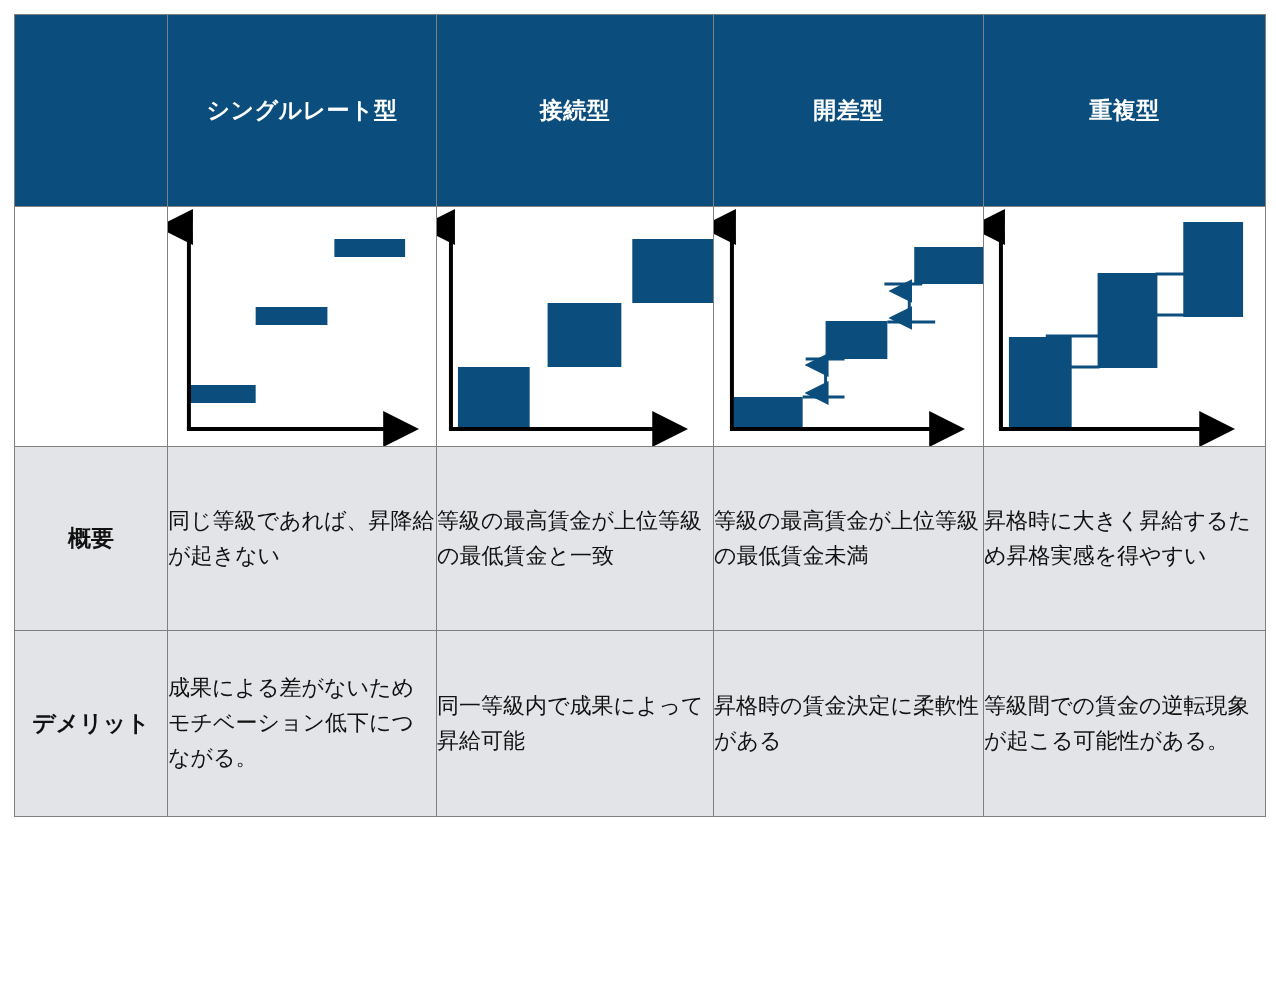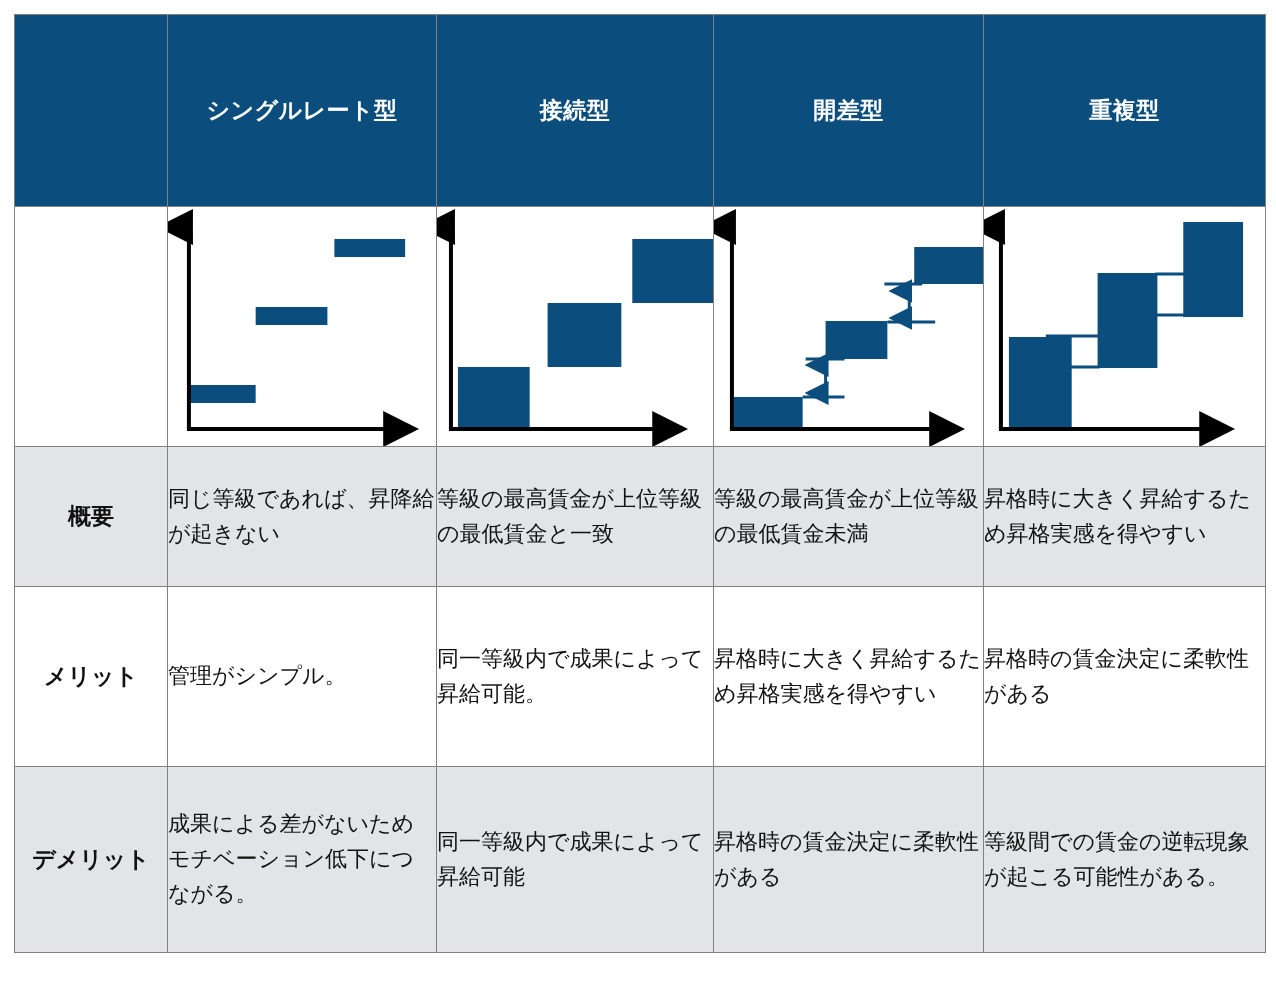--- a/index.html
+++ b/index.html
@@ -59,21 +59,21 @@
     padding:10px 9px 10px 10px;
   }
   tr.text-row td.row-label{
     font-weight:bold;
     text-align:center;
     padding:0;
     font-size:23px;
   }
   tr.row-shaded td{background:#e3e4e8;}
   tr.row-plain td{background:#ffffff;}
-  tr.r-overview{height:140px;}
+  tr.r-overview{height:184px;}
   tr.r-merit{height:180px;}
   tr.r-demerit{height:186px;}
   .cell-text{display:block;}
 </style>
 </head>
 <body>
 
 <table id="wage-table">
   <colgroup>
     <col class="c-label">
@@ -202,35 +202,20 @@
           <span class="cell-text">等級の最高賃金が上位等級の最低賃金と一致</span>
         </td>
       <td>
           <span class="cell-text">等級の最高賃金が上位等級の最低賃金未満</span>
         </td>
       <td>
           <span class="cell-text">昇格時に大きく昇給するため昇格実感を得やすい</span>
         </td>
     </tr>
 
-    <tr class="text-row row-plain r-merit">
-      <td class="row-label">メリット</td>
-      <td>
-          <span class="cell-text">管理がシンプル。</span>
-        </td>
-      <td>
-          <span class="cell-text">同一等級内で成果によって昇給可能。</span>
-        </td>
-      <td>
-          <span class="cell-text">昇格時に大きく昇給するため昇格実感を得やすい</span>
-        </td>
-      <td>
-          <span class="cell-text">昇格時の賃金決定に柔軟性がある</span>
-        </td>
-    </tr>
 
     <tr class="text-row row-shaded r-demerit">
       <td class="row-label">デメリット</td>
       <td>
           <span class="cell-text">成果による差がないためモチベーション低下につながる。</span>
         </td>
       <td>
           <span class="cell-text">同一等級内で成果によって昇給可能</span>
         </td>
       <td>

